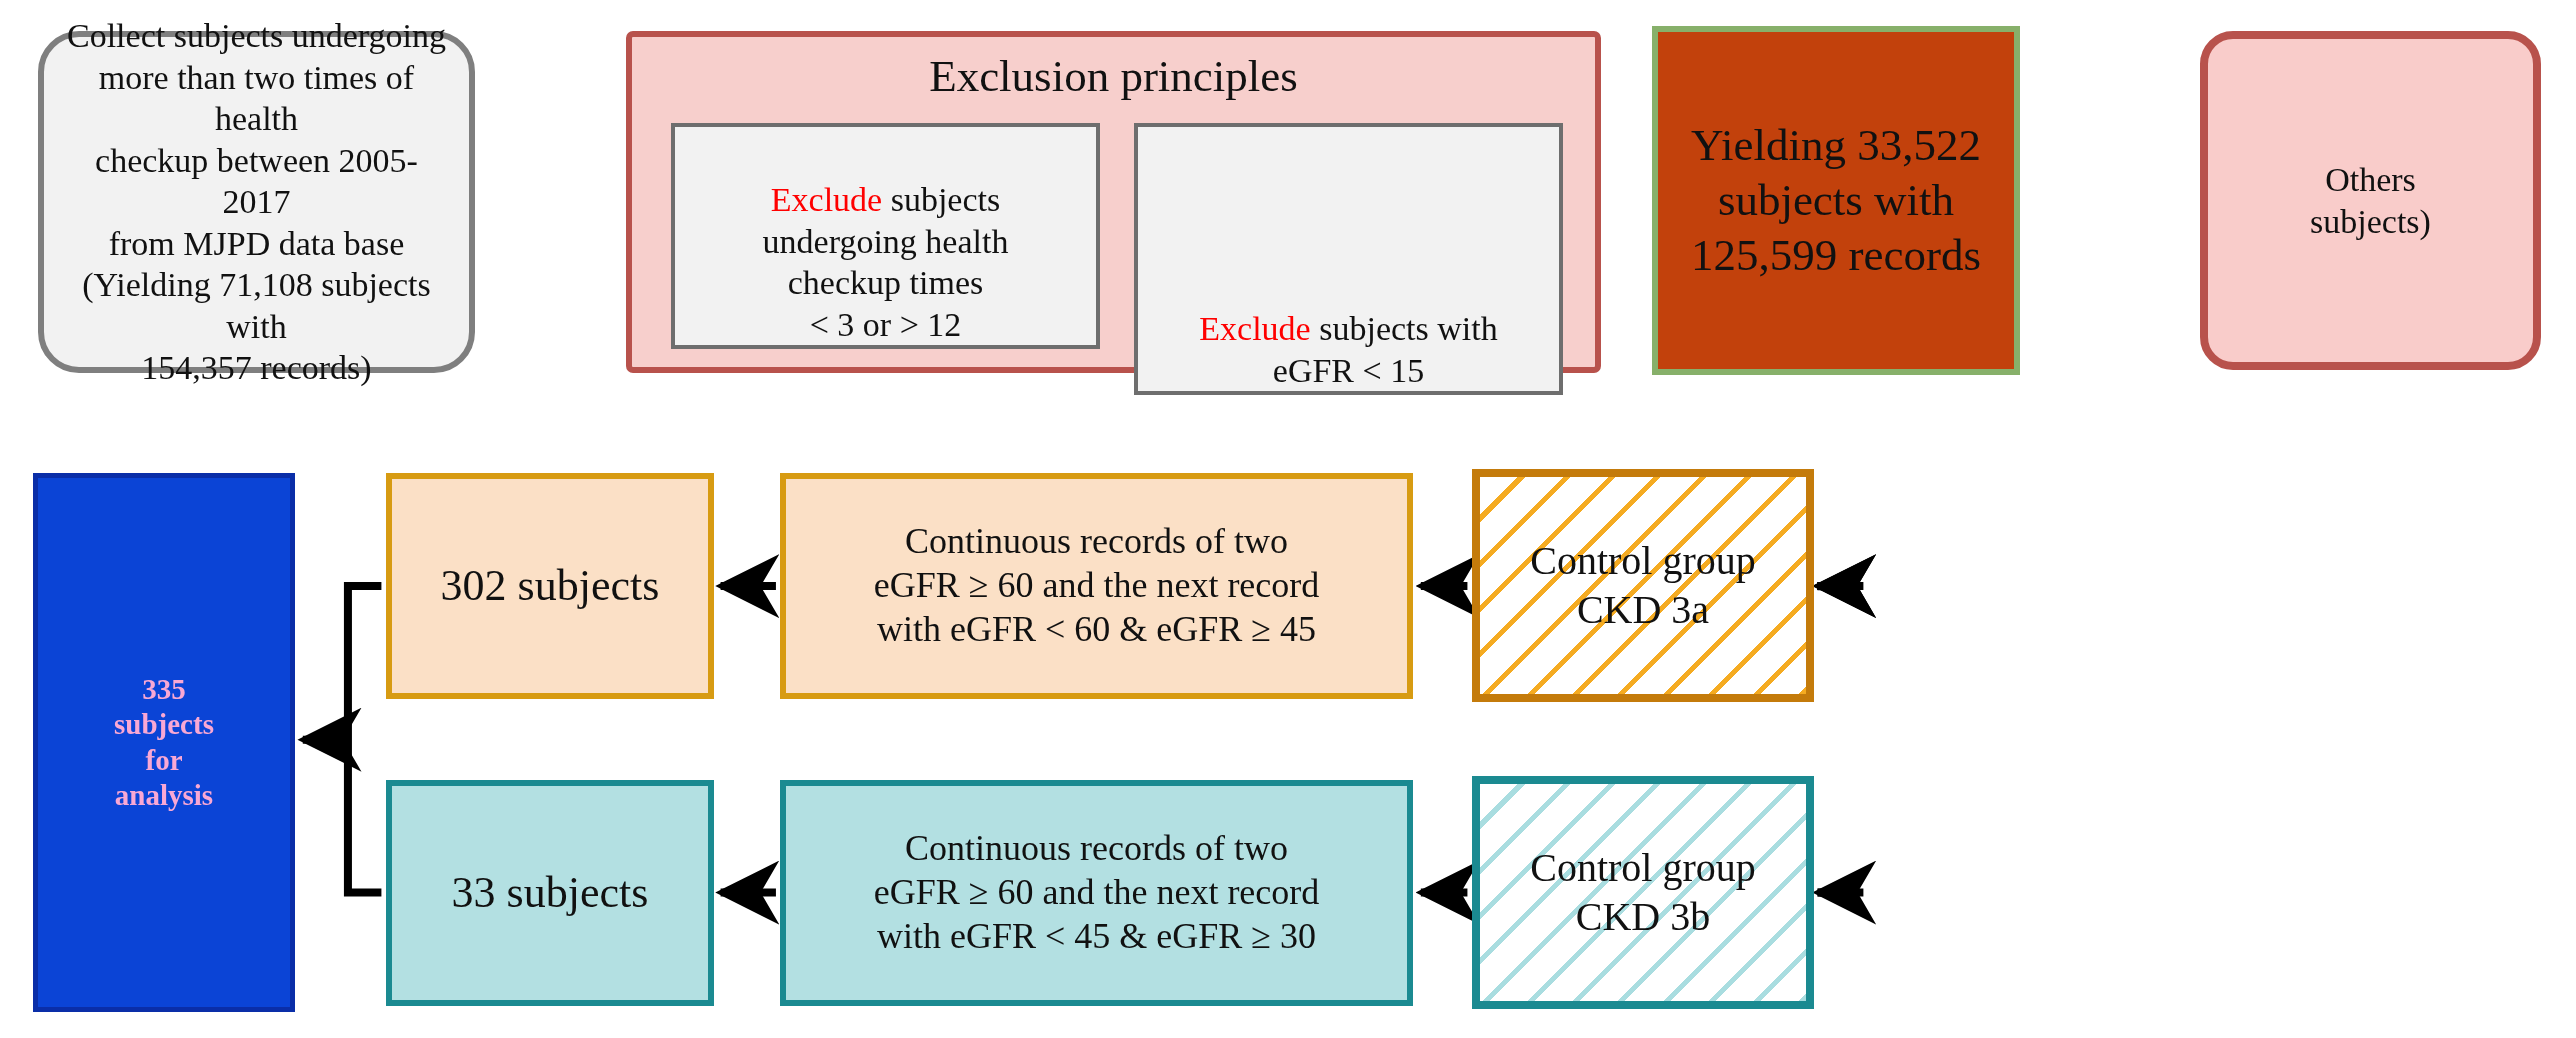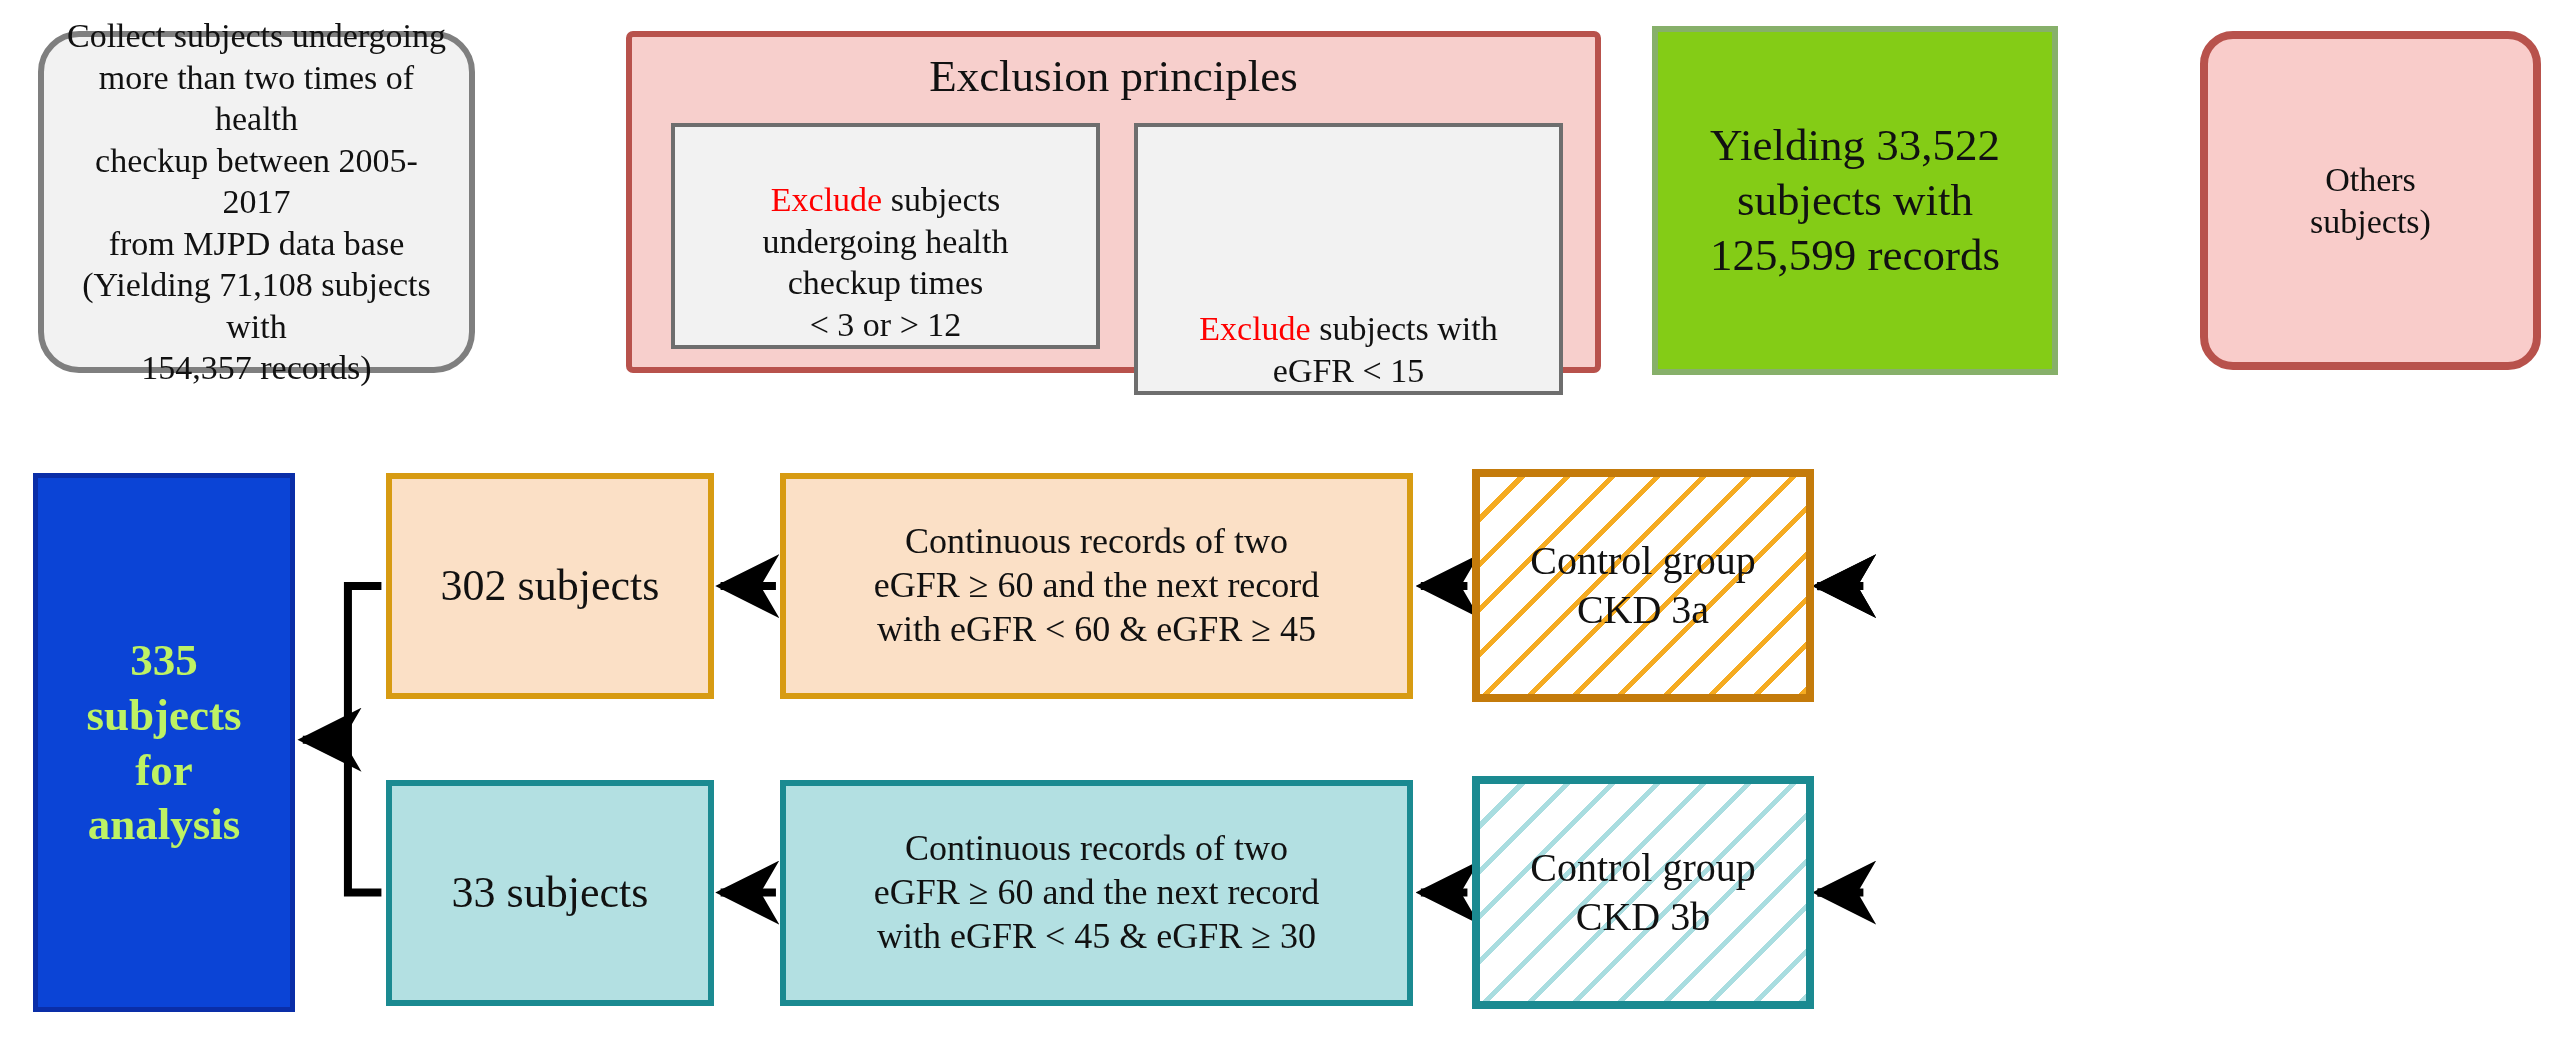--- a/index.html
+++ b/index.html
@@ -58,42 +58,42 @@
     text-align: center; line-height: 1.22;
     font-size: 34px;
     color: #111;
   }
   #excl-sub-1 { left: 39px; top: 86px; width: 429px; height: 226px; }
   #excl-sub-2 { left: 502px; top: 86px; width: 429px; height: 272px; }
   .kw-exclude { color: #ff0000; }
 
   
   #node-yielding {
-    left: 1652px; top: 26px; width: 406px; height: 349px;
-    background: #84cc16;
+    left: 1652px; top: 26px; width: 368px; height: 349px;
+    background: #c2410c;
     border: 6.6px solid #87b06a;
     font-size: 45px;
   }
 
   
   #node-others {
     left: 2200px; top: 31px; width: 341px; height: 339px;
     background: #f9ccca;
     border: 8px solid #b8524c;
     border-radius: 33px;
     font-size: 34px;
   }
 
   
   #node-final {
     left: 33px; top: 473px; width: 262px; height: 539px;
     background: #0b44d6;
     border: 5.1px solid #0a2ea8;
-    color: #bef264;
-    font-size: 45px;
+    color: #f9a8d4;
+    font-size: 29px;
     font-weight: bold;
   }
 
   
   #node-302 {
     left: 386px; top: 473px; width: 328px; height: 226px;
     background: #fbe0c6;
     border: 6.6px solid #d79b12;
     font-size: 44px;
     justify-content: flex-end;

